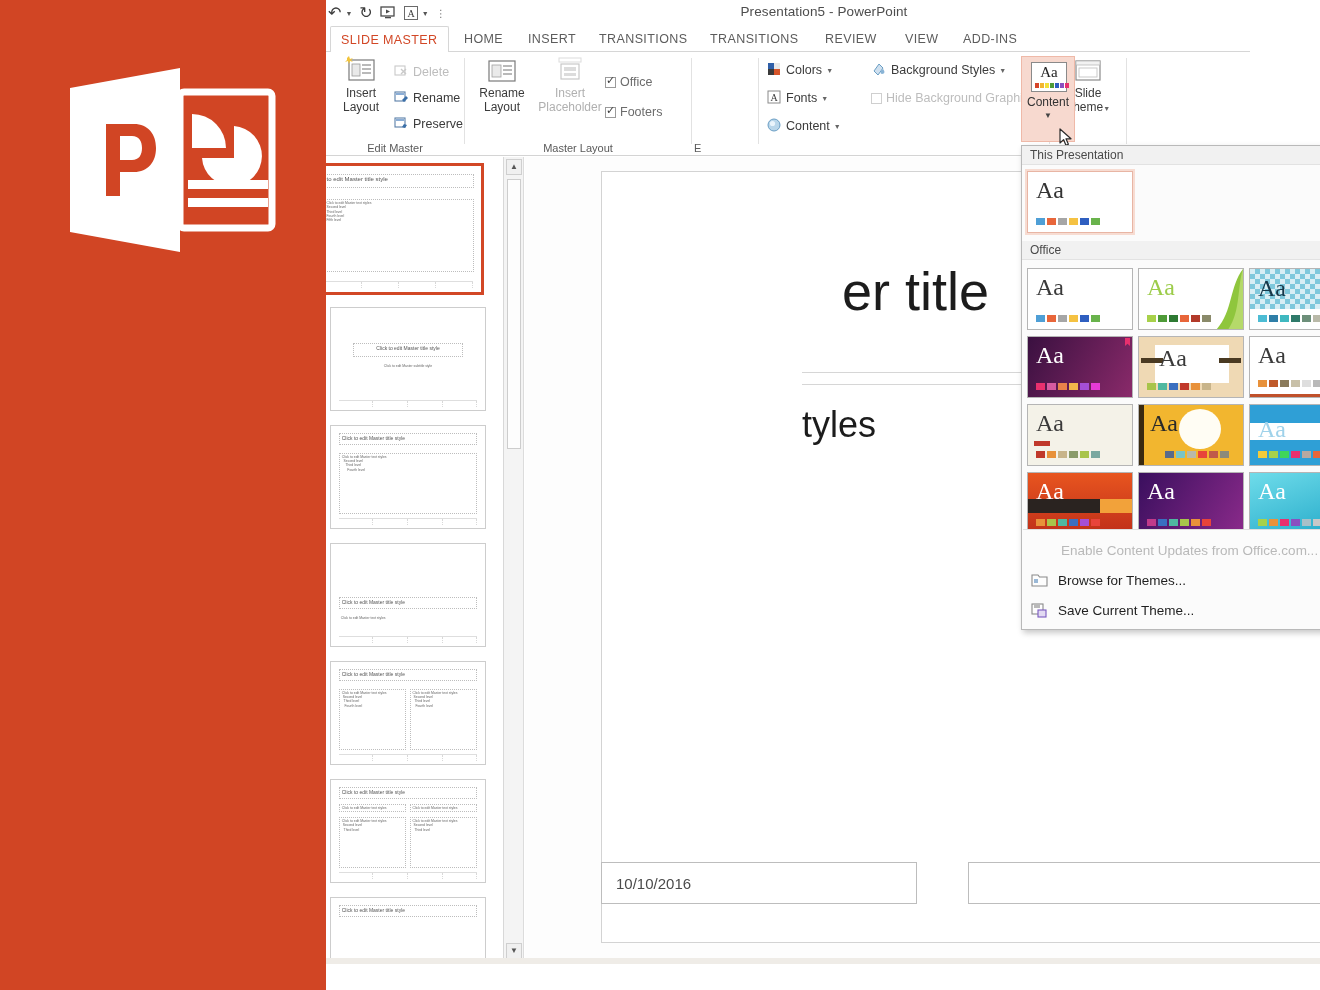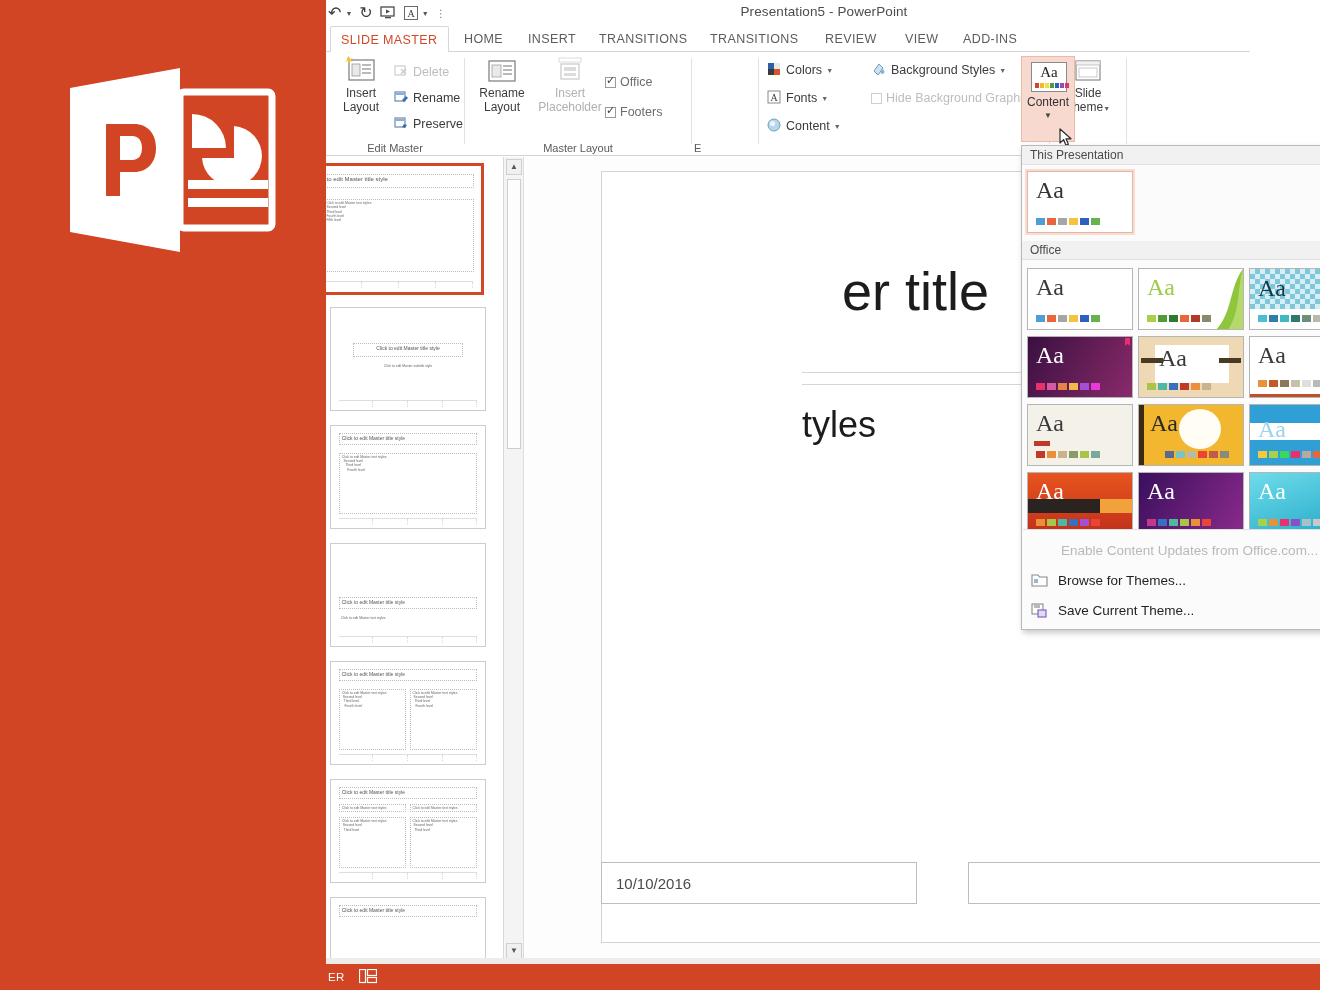--- a/index.html
+++ b/index.html
@@ -789,25 +789,15 @@
               <rect x="7" y="8" width="8" height="7" fill="#e2daf2" stroke="#7a5ac0" stroke-width="1.1"></rect>
             </svg>
           </span>
           <span>Save Current Theme...</span>
         </div>
 
       </div>
     </div>
 
     <div class="status-strip"></div>
-    <div class="statusbar">
-      <span class="st">ER</span>
-      <span class="st">
-        <svg width="18" height="15" viewBox="0 0 18 15">
-          <rect x="0.5" y="0.5" width="6" height="13" fill="none" stroke="#ffffff" stroke-width="1.2"></rect>
-          <rect x="8.5" y="0.5" width="9" height="6" fill="none" stroke="#ffffff" stroke-width="1.2"></rect>
-          <rect x="8.5" y="8.5" width="9" height="5" fill="none" stroke="#ffffff" stroke-width="1.2"></rect>
-        </svg>
-      </span>
-    </div>
 
   </div>
 </div>
 
 </body></html>

